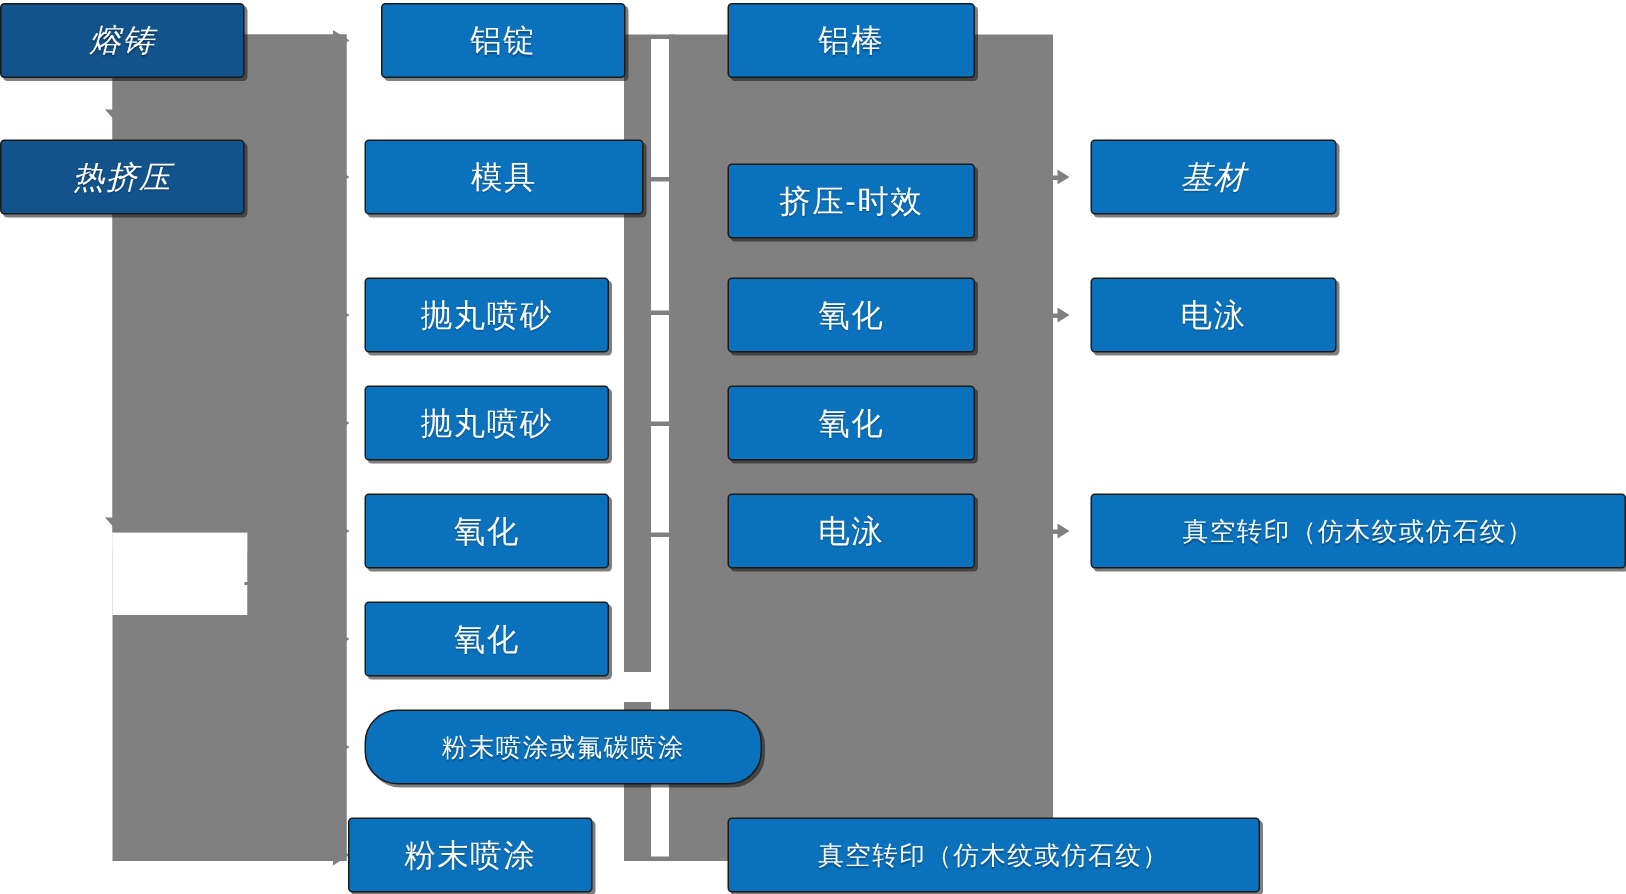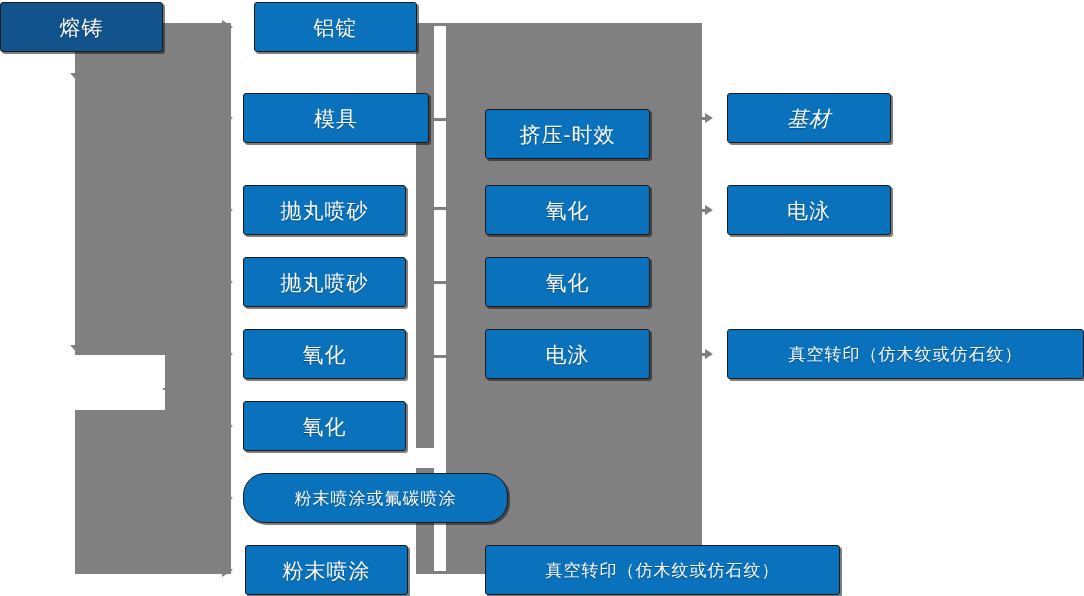--- a/index.html
+++ b/index.html
@@ -46,21 +46,21 @@
     align-items:center;
     justify-content:center;
     box-sizing:border-box;
     color:#ffffff;
     border:1px solid #1b1b1b;
     border-radius:3px;
     white-space:nowrap;
     letter-spacing:1px;
     box-shadow:2px 2px 0 rgba(20,20,20,0.55);
   }
-  .node.dark{ background:#12538C; }
+  .node.dark{ background:#12538C;font-style:italic; }
   .node.light{ background:#0A72BD; }
   .node .lbl{
     font-size:21px;
     line-height:1;
     text-shadow:0 1px 1px rgba(0,0,0,.35);
   }
   .node.wide .lbl{ font-size:17px; }
 </style>
 </head>
 <body>
@@ -108,20 +108,23 @@
   <div class="arrow-sm" style="left:705px; top:113px;"></div>
   <div class="arrow-sm" style="left:705px; top:205px;"></div>
   <div class="arrow-sm" style="left:705px; top:349px;"></div>
   <div class="stub" style="left:702px; top:117px; width:5px;"></div>
   <div class="stub" style="left:702px; top:209px; width:5px;"></div>
   <div class="stub" style="left:702px; top:353px; width:5px;"></div>
 
   <div class="node dark" style="left:0px; top:2px; width:163px; height:50px;">
     <span class="lbl">熔铸</span>
   </div>
+  <div class="node dark" style="left:0px; top:93px; width:163px; height:50px;">
+    <span class="lbl">热挤压</span>
+  </div>
 
   <div class="node light" style="left:254px; top:2px; width:163px; height:50px;">
     <span class="lbl">铝锭</span>
   </div>
   <div class="node light" style="left:243px; top:93px; width:186px; height:50px;">
     <span class="lbl">模具</span>
   </div>
   <div class="node light" style="left:243px; top:185px; width:163px; height:50px;">
     <span class="lbl">抛丸喷砂</span>
   </div>
@@ -130,24 +133,27 @@
   </div>
   <div class="node light" style="left:243px; top:329px; width:163px; height:50px;">
     <span class="lbl">氧化</span>
   </div>
   <div class="node light" style="left:243px; top:401px; width:163px; height:50px;">
     <span class="lbl">氧化</span>
   </div>
   <div class="node light wide" style="left:243px; top:473px; width:265px; height:50px;border-radius:22px;">
     <span class="lbl">粉末喷涂或氟碳喷涂</span>
   </div>
-  <div class="node light" style="left:245px; top:545px; width:163px; height:50px;">
+  <div class="node light" style="left:232px; top:545px; width:163px; height:50px;">
     <span class="lbl">粉末喷涂</span>
   </div>
 
+  <div class="node light" style="left:485px; top:2px; width:165px; height:50px;">
+    <span class="lbl">铝棒</span>
+  </div>
   <div class="node light" style="left:485px; top:109px; width:165px; height:50px;">
     <span class="lbl">挤压-时效</span>
   </div>
   <div class="node light" style="left:485px; top:185px; width:165px; height:50px;">
     <span class="lbl">氧化</span>
   </div>
   <div class="node light" style="left:485px; top:257px; width:165px; height:50px;">
     <span class="lbl">氧化</span>
   </div>
   <div class="node light" style="left:485px; top:329px; width:165px; height:50px;">

